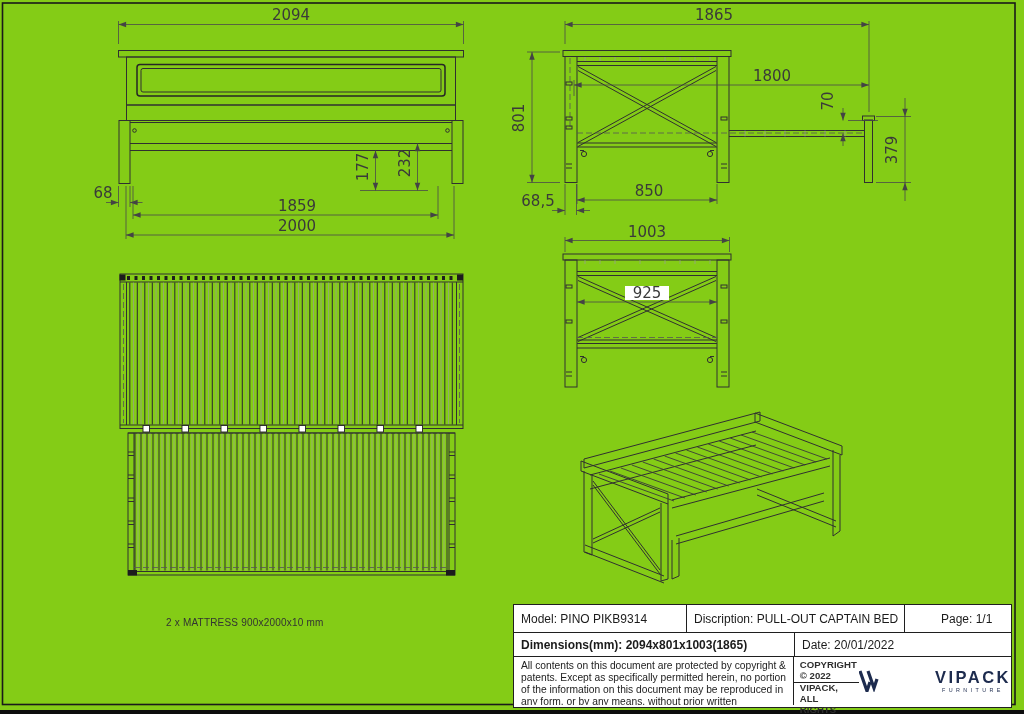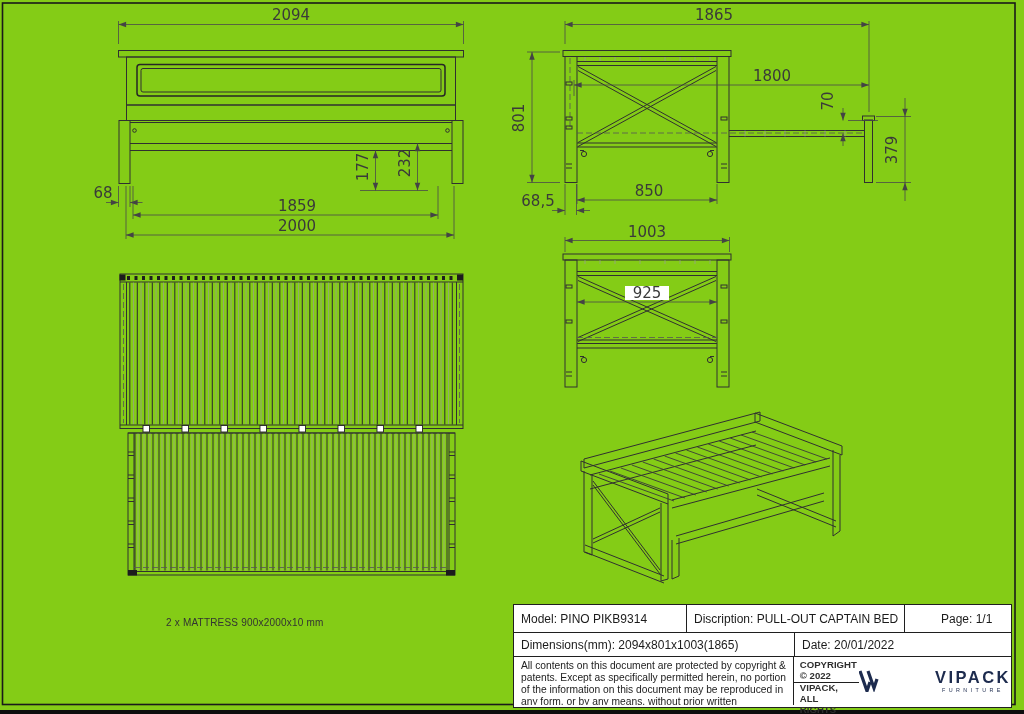--- a/index.html
+++ b/index.html
@@ -21,21 +21,21 @@
   .tb{position:absolute;left:513px;top:604px;width:499px;height:104px;
       border:1.6px solid #1f1f1f;box-sizing:border-box;background:#fff;color:#1b1b1b;}
   .tb-row{display:flex;box-sizing:border-box;}
   .r1{height:27px;}
   .r2{height:24px;border-top:1.3px solid #1f1f1f;}
   .r3{height:49px;border-top:1.3px solid #1f1f1f;}
   .cell{box-sizing:border-box;padding:0 0 0 7px;display:flex;align-items:center;
         font-size:12px;white-space:nowrap;overflow:hidden;}
   .bl{border-left:1.3px solid #1f1f1f;}
   .c-model{width:172px;}  .c-desc{width:218px;}  .c-page{flex:1;padding-left:36px;}
-  .c-dims{width:247px;}   .c-mat{width:143px;}   .c-date{flex:1;margin-left:33px;}
+  .c-dims{width:247px;font-weight:bold;}   .c-mat{width:143px;}   .c-date{flex:1;margin-left:33px;}
   .c-legal{width:387px;font-size:10.25px;line-height:1.16;white-space:normal;
            align-items:flex-start;padding-top:3px;padding-right:4px;color:#222;}
   .c-right{flex:1;display:flex;flex-direction:row;padding:0;justify-content:flex-end;}
   .copy{height:26px;border-bottom:1.3px solid #1f1f1f;box-sizing:border-box;
         font-size:9.6px;font-weight:bold;color:#2e2e2e;padding:2px 2px 0 6px;line-height:1.18;}
   .logobox{flex:1;display:flex;align-items:center;justify-content:center;gap:4px;}
   .brandcol{display:flex;flex-direction:column;align-items:center;margin-left:48px;}
   .brand{font-size:16.5px;font-weight:bold;letter-spacing:2.5px;color:#1d2b4e;line-height:1;}
   .brandsub{font-size:5.4px;letter-spacing:3.4px;color:#1d2b4e;margin-top:1.5px;}
 

